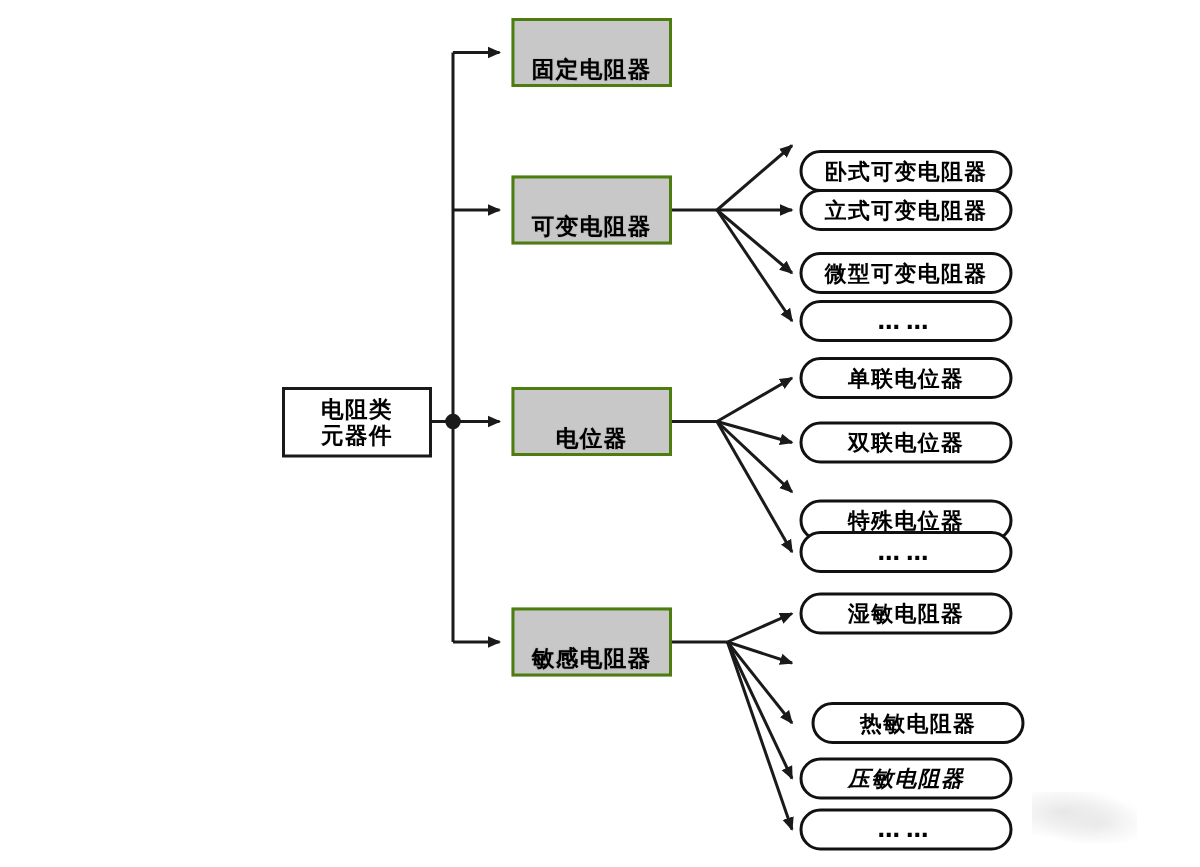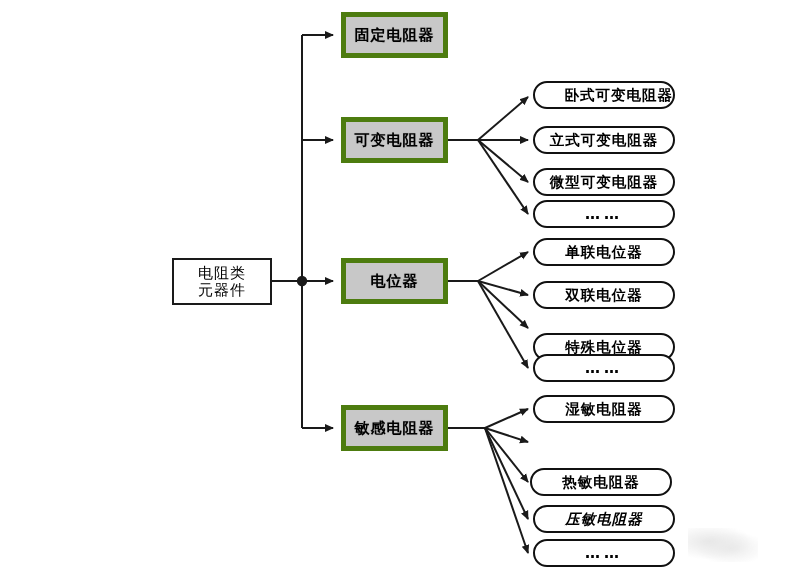--- a/index.html
+++ b/index.html
@@ -17,34 +17,35 @@
     position:absolute;
     box-sizing:border-box;
     background:#ffffff;
     border:2px solid #1a1a1a;
     display:flex;
     flex-direction:column;
     align-items:center;
     justify-content:center;
     line-height:1.12;
     color:#000;
-    font-weight:400;
+    font-weight:700;
     font-size:15px;
     letter-spacing:1px;
+    margin-left:16px;
   }
   .root-node .ln{display:block;}
 
   
   .cat-node{
     position:absolute;
     box-sizing:border-box;
     background:#c8c8c8;
-    border:5px solid #4d7c0f;
+    border:2px solid #4d7c0f;
     display:flex;
-    align-items:center;
+    align-items:flex-end;
     justify-content:center;
     color:#000;
     font-weight:700;
     font-size:15px;
     letter-spacing:1px;
     text-shadow:0 0 1px rgba(0,0,0,.25);
   }
 
   
   .leaf-node{
@@ -137,21 +138,21 @@
   </div>
 
   <div class="cat-node" style="left:341px;top:258px;width:107px;height:46px;">
     <span>电位器</span>
   </div>
 
   <div class="cat-node" style="left:341px;top:405px;width:107px;height:46px;">
     <span>敏感电阻器</span>
   </div>
 
-  <div class="leaf-node" style="left:533px;top:81px;width:142px;height:28px;justify-content:flex-end;">
+  <div class="leaf-node" style="left:533px;top:100px;width:142px;height:28px;">
     <span>卧式可变电阻器</span>
   </div>
   <div class="leaf-node" style="left:533px;top:126px;width:142px;height:28px;font-family:Liberation Serif, serif;">
     <span>立式可变电阻器</span>
   </div>
   <div class="leaf-node" style="left:533px;top:168px;width:142px;height:28px;">
     <span>微型可变电阻器</span>
   </div>
   <div class="leaf-node ellipsis" style="left:533px;top:200px;width:142px;height:28px;">
     <span>……</span>
@@ -166,21 +167,21 @@
   <div class="leaf-node" style="left:533px;top:333px;width:142px;height:28px;">
     <span>特殊电位器</span>
   </div>
   <div class="leaf-node ellipsis" style="left:533px;top:354px;width:142px;height:28px;">
     <span>……</span>
   </div>
 
   <div class="leaf-node" style="left:533px;top:395px;width:142px;height:28px;text-align:center;">
     <span>湿敏电阻器</span>
   </div>
-  <div class="leaf-node" style="left:530px;top:468px;width:142px;height:28px;">
+  <div class="leaf-node" style="left:541px;top:468px;width:142px;height:28px;">
     <span>热敏电阻器</span>
   </div>
   <div class="leaf-node" style="left:533px;top:505px;width:142px;height:28px;font-style:italic;">
     <span>压敏电阻器</span>
   </div>
   <div class="leaf-node ellipsis" style="left:533px;top:539px;width:142px;height:28px;">
     <span>……</span>
   </div>
 
   <div class="smudge" style="left:688px;top:528px;width:70px;height:34px;"></div>

